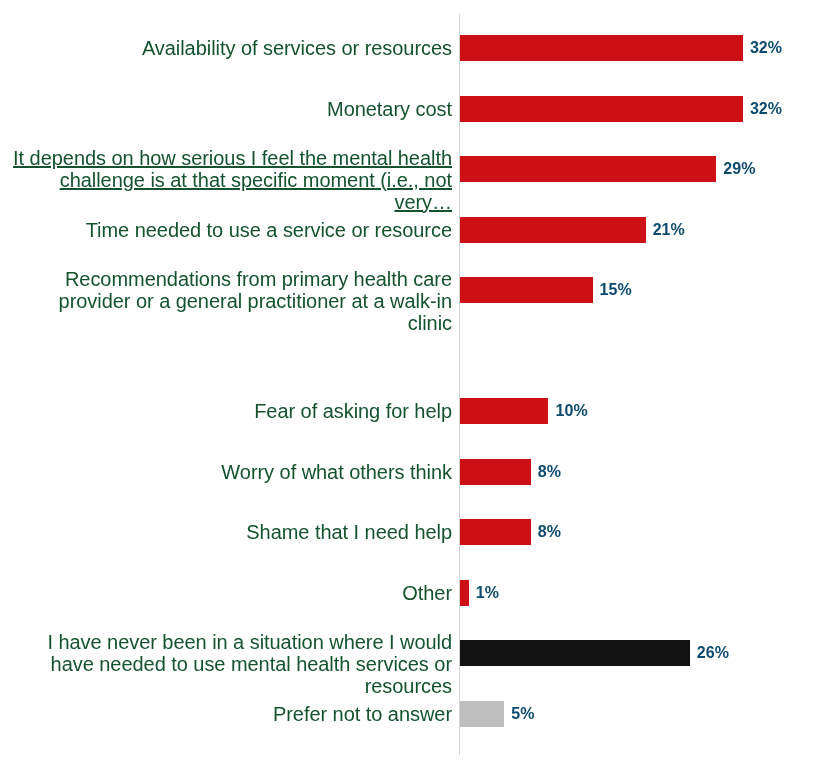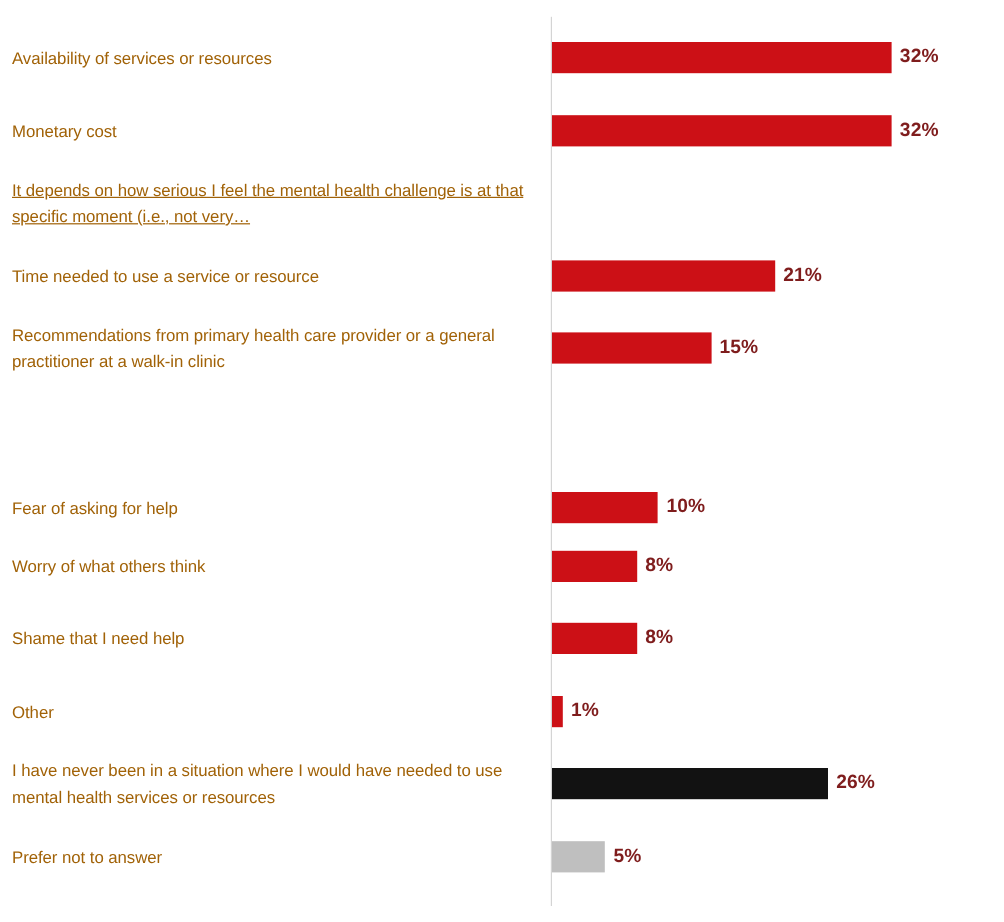--- a/index.html
+++ b/index.html
@@ -46,23 +46,24 @@
     width: 837px;
     display: flex;
     flex-direction: row;
     align-items: center;
   }
 
   .label-cell {
     position: absolute;
     left: 10px;
     width: 442px;
-    font-size: 14px;
+    text-align: right;
+    font-size: 20px;
     line-height: 22px;
-    color: #a16207;
+    color: #14532d;
     letter-spacing: -0.05px;
   }
 
   .bar-cell {
     position: absolute;
     left: 460px;
     height: 26px;
     display: flex;
     flex-direction: row;
     align-items: center;
@@ -72,21 +73,21 @@
     height: 26px;
     display: block;
   }
   .bar-red    { background: #CC1016; }
   .bar-black  { background: #121212; }
   .bar-gray   { background: #BFBFBF; }
 
   .value-label {
     font-size: 16px;
     font-weight: bold;
-    color: #7f1d1d;
+    color: #0c4a6e;
     margin-left: 7px;
     white-space: nowrap;
     letter-spacing: 0.1px;
   }
 </style>
 </head>
 <body>
 
 <div id="chart-root">
 
@@ -102,36 +103,40 @@
       </div>
       <div class="bar-row" style="top: 81.5px; height: 26px;">
         <div class="label-cell" style="top: 2px;">Monetary cost</div>
         <div class="bar-cell">
           <div class="bar bar-red" style="width: 282.88px; background: rgb(204, 16, 22);"></div>
           <div class="value-label">32%</div>
         </div>
       </div>
       <div class="bar-row" style="top: 142px; height: 26px;">
         <div class="label-cell" style="top: -9px; text-decoration: underline;">It depends on how serious I feel the mental health challenge is at that specific moment (i.e., not very…</div>
+        <div class="bar-cell">
+          <div class="bar bar-red" style="width: 256.36px; background: rgb(204, 16, 22);"></div>
+          <div class="value-label">29%</div>
+        </div>
       </div>
       <div class="bar-row" style="top: 202.5px; height: 26px;">
         <div class="label-cell" style="top: 2px;">Time needed to use a service or resource</div>
         <div class="bar-cell">
           <div class="bar bar-red" style="width: 185.64px; background: rgb(204, 16, 22);"></div>
           <div class="value-label">21%</div>
         </div>
       </div>
       <div class="bar-row" style="top: 263px; height: 26px;">
         <div class="label-cell" style="top: -9px;">Recommendations from primary health care provider or a general practitioner at a walk-in clinic</div>
         <div class="bar-cell">
           <div class="bar bar-red" style="width: 132.6px; background: rgb(204, 16, 22);"></div>
           <div class="value-label">15%</div>
         </div>
       </div>
-      <div class="bar-row" style="top: 396px; height: 26px;">
+      <div class="bar-row" style="top: 384px; height: 26px;">
         <div class="label-cell" style="top: 2px;">Fear of asking for help</div>
         <div class="bar-cell">
           <div class="bar bar-red" style="width: 88.4px; background: rgb(204, 16, 22);"></div>
           <div class="value-label">10%</div>
         </div>
       </div>
       <div class="bar-row" style="top: 444.5px; height: 26px;">
         <div class="label-cell" style="top: 2px;">Worry of what others think</div>
         <div class="bar-cell">
           <div class="bar bar-red" style="width: 70.72px; background: rgb(204, 16, 22);"></div>

